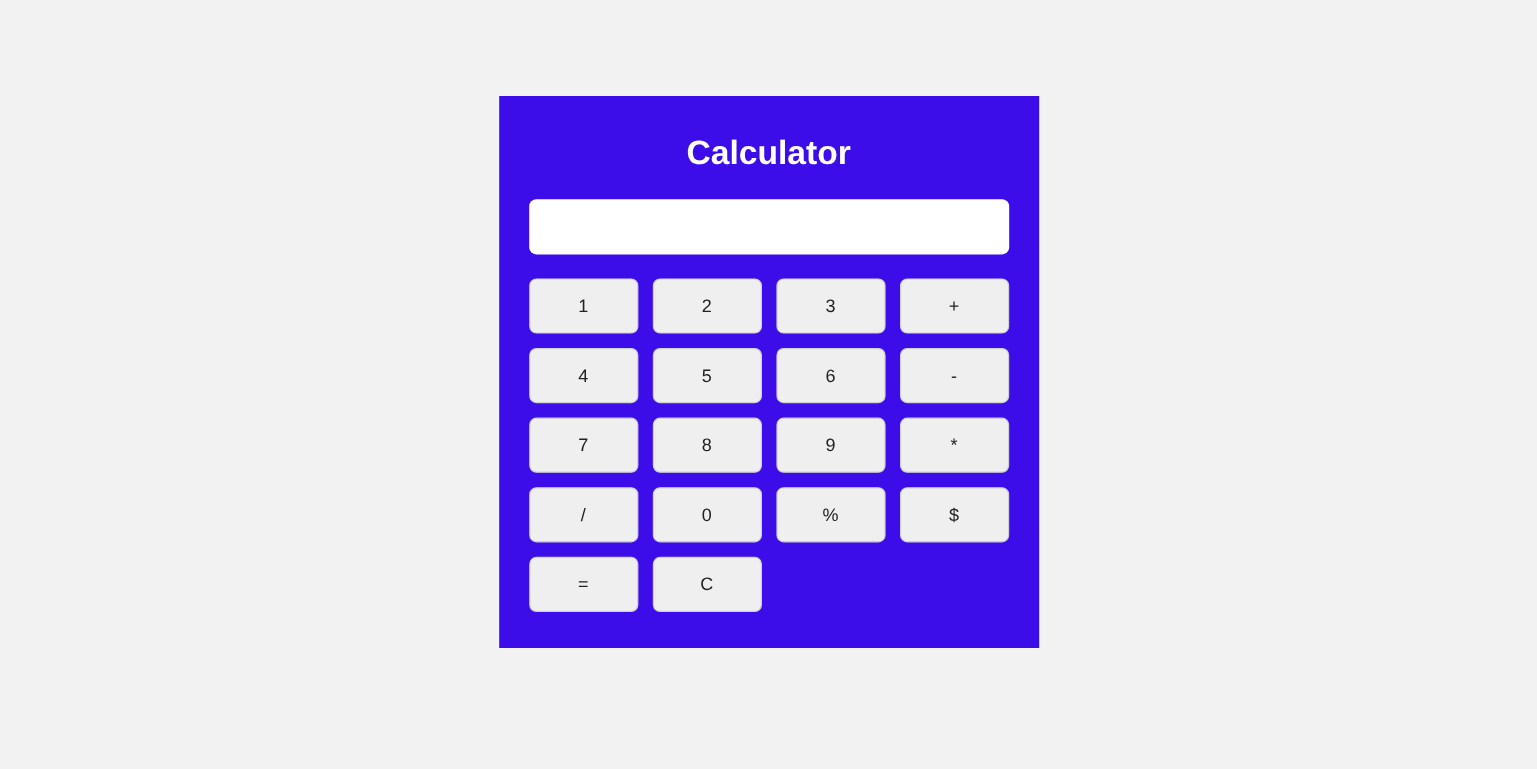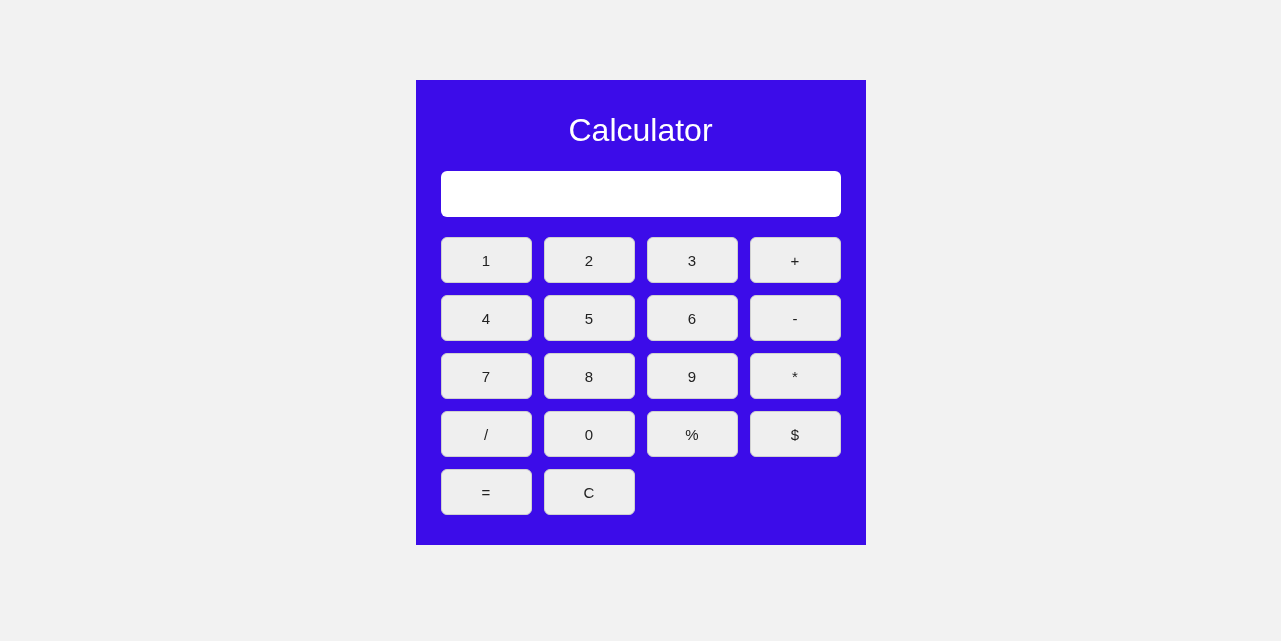--- a/index.html
+++ b/index.html
@@ -18,22 +18,22 @@
       padding-top: 80px;
     }
     .calculator {
       background-color: #3c0ce9;
       width: 450px;
       padding: 20px 25px 30px 25px;
     }
     .title {
       color: #ffffff;
       text-align: center;
-      font-size: 32px;
-      font-weight: normal;
+      font-size: 28px;
+      font-weight: bold;
       margin-top: 12px;
       margin-bottom: 22px;
     }
     .display {
       background-color: #ffffff;
       width: 100%;
       height: 46px;
       border: none;
       border-radius: 6px;
       padding: 0 10px;

